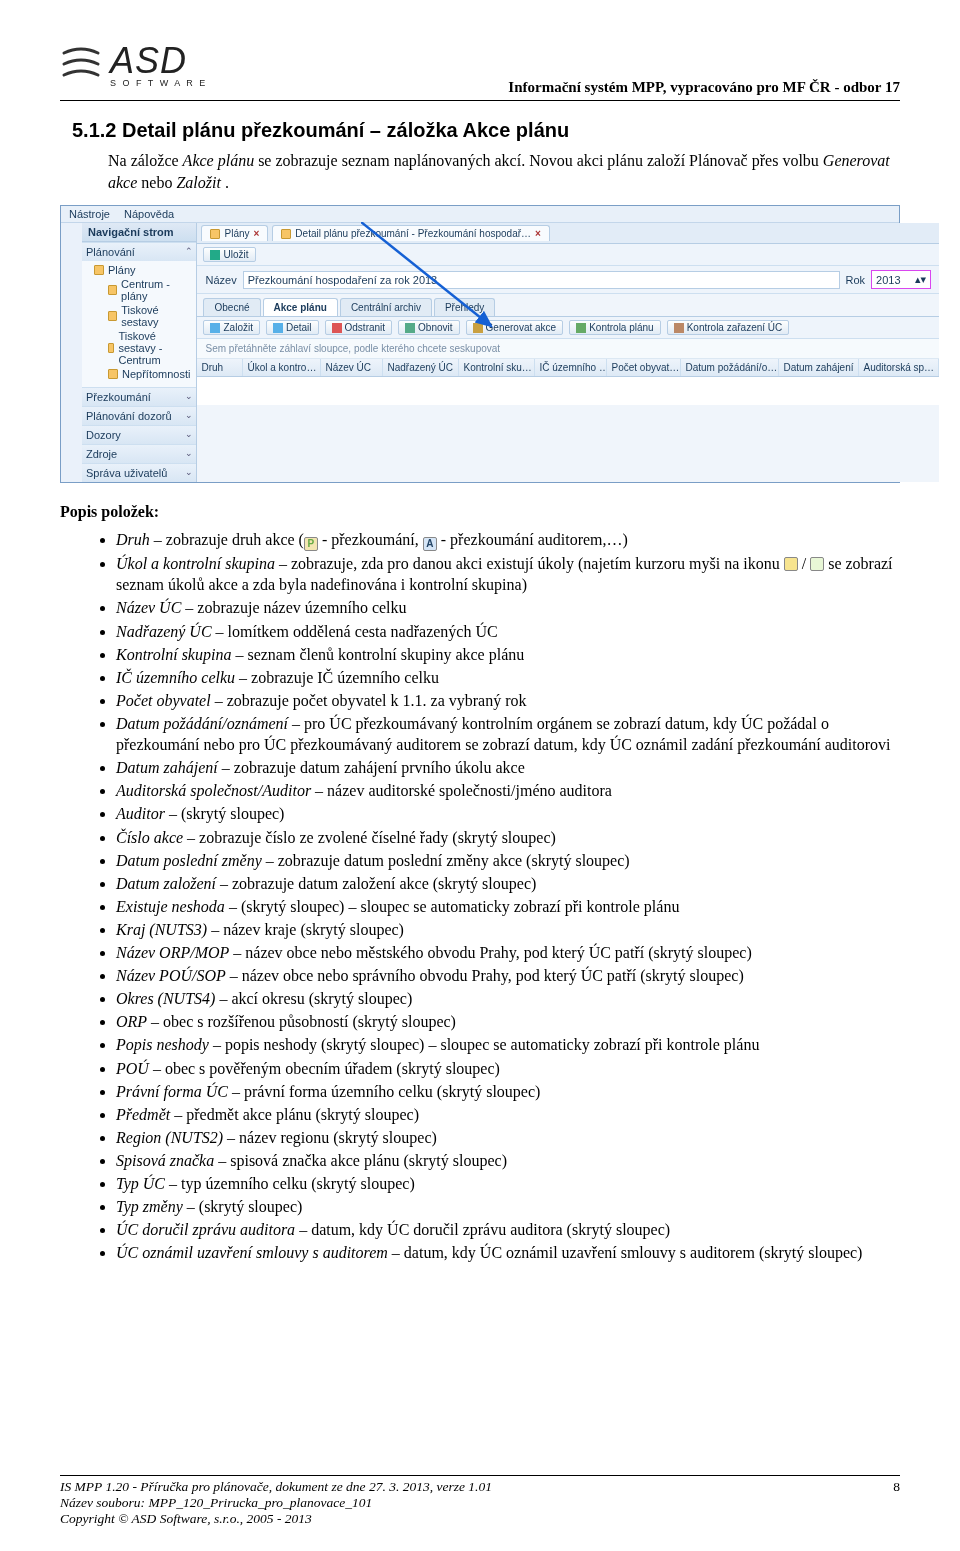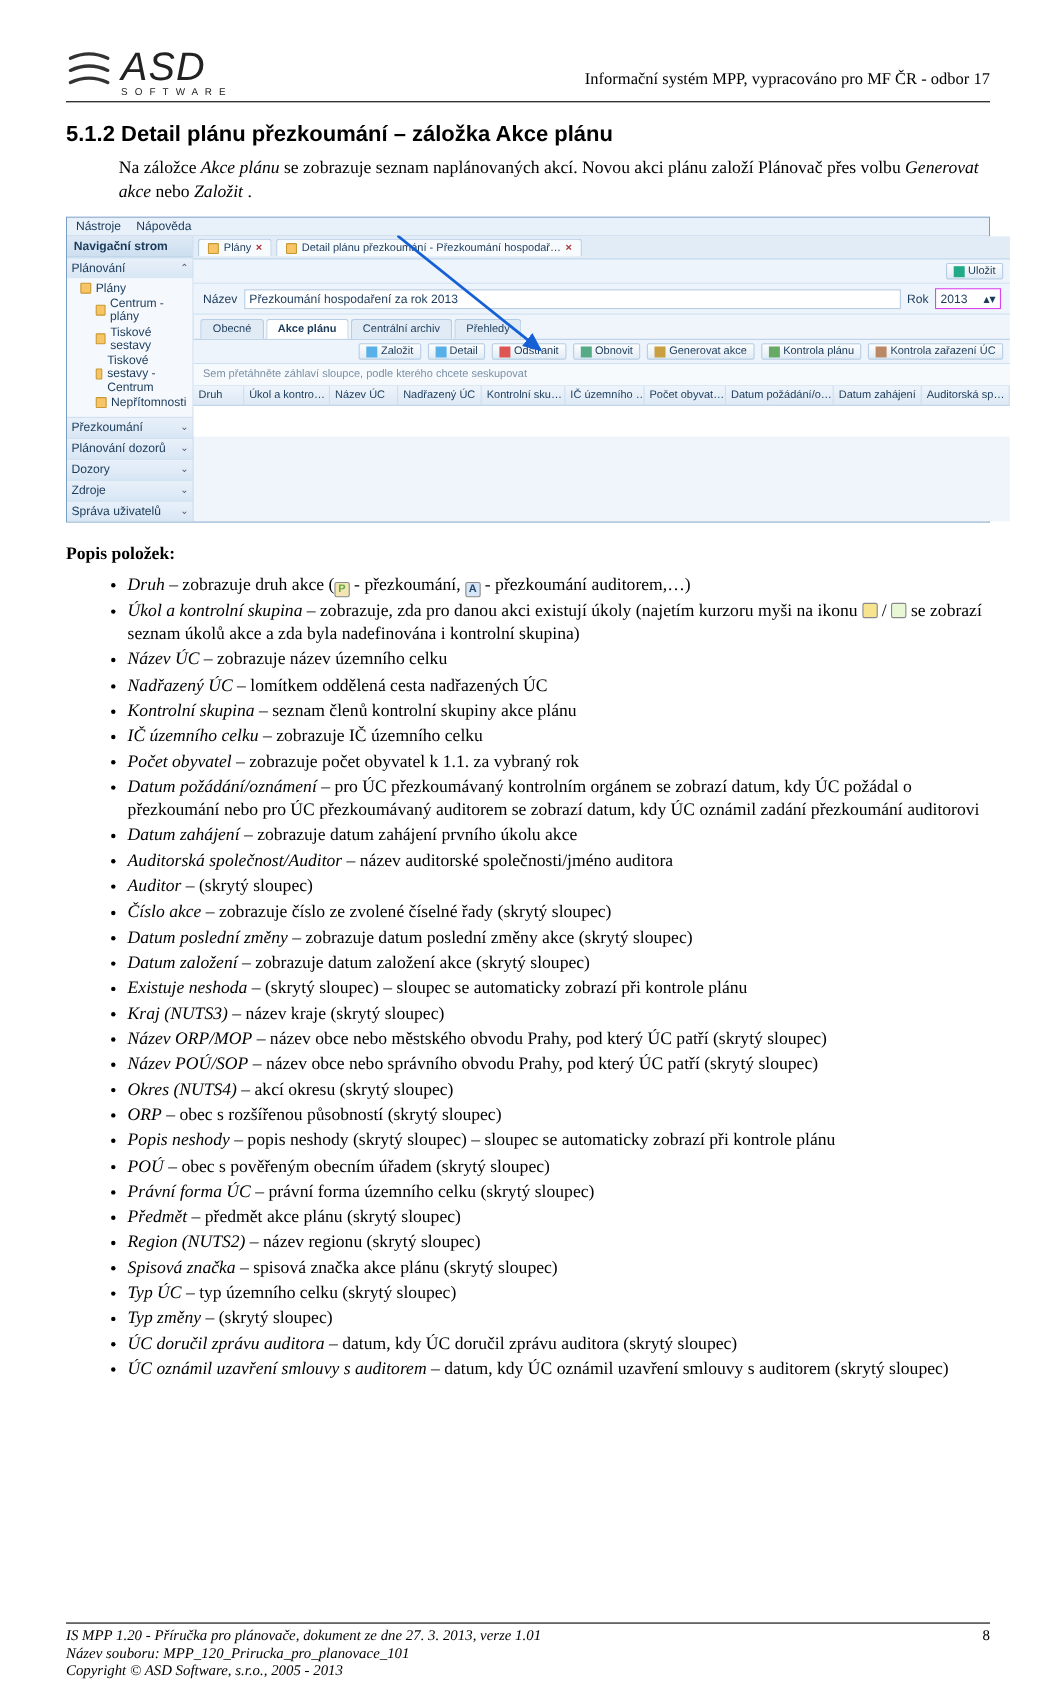--- a/index.html
+++ b/index.html
@@ -32,32 +32,32 @@
     color: #222;
   }
   .logo-sub {
     font-family: Arial, Helvetica, sans-serif;
     font-size: 9px;
     letter-spacing: 2px;
     color: #222;
     margin-top: -4px;
   }
   .doc-meta {
-    font-weight: normal;
+    font-weight: bold;
     font-size: 15px;
     text-align: right;
-    margin-top: 24px;
+    margin-top: 39px;
   }
   .hr { border: none; border-top: 1px solid #000; margin: 4px 0 18px 0; }
 
   h2.section-title {
     font-family: Arial, Helvetica, sans-serif;
     font-weight: bold;
     font-size: 20px;
-    margin: 18px 0 8px 0;
+    margin: 18px 0 8px 12px;
   }
   p.intro { margin: 0 0 12px 0; line-height: 1.35; }
 
   
   .app-shot {
     border: 1px solid #7a9ec6;
     font-family: "Segoe UI", Tahoma, Arial, sans-serif;
     font-size: 11px;
     color: #1a3a5a;
     background: #eaf1fa;
@@ -71,34 +71,34 @@
     padding: 2px 6px;
   }
   .titlebar-left { display:flex; align-items:center; gap:6px; }
   .win-icon { width:14px; height:14px; background:#2a6fb8; border-radius:2px; display:inline-block;}
   .win-btns { display:flex; gap:2px; }
   .win-btn { width:24px; height:14px; border:1px solid #9bb6d2; background:linear-gradient(#fff,#d9e6f2); font-size:10px; display:flex; align-items:center; justify-content:center; color:#335; }
   .menubar { display:flex; gap:14px; padding:2px 8px; background:#e8f0f9; border-bottom:1px solid #c3d6ea; }
   .menubar span { cursor:default; }
 
   .app-body { display:flex; }
-  .nav-panel { width:168px; border-right:1px solid #b6cde4; background:#e4edf7; }
+  .nav-panel { width:168px; border-right:1px solid #b6cde4; background:#e4edf7;margin-left:21px; }
   .panel-h { background:linear-gradient(#dfe9f5,#cddff0); padding:3px 6px; font-weight:bold; border-bottom:1px solid #b6cde4;}
   .panel-cat { display:flex; justify-content:space-between; align-items:flex-start; padding:3px 4px; border-top:1px solid #cddff0; background:linear-gradient(#e9f1fa,#d8e6f4); }
   .chev { font-size:9px; color:#557; }
   .tree { padding:2px 4px 6px 4px; background:#f5f9fd; }
   .tree-item { display:flex; align-items:center; gap:4px; padding:1px 2px 1px 8px; }
   .tree-item.child { padding-left: 22px; }
   .dot { width:10px; height:10px; background:#f7c566; border:1px solid #c89932; display:inline-block; border-radius:1px;}
 
   .main-panel { flex:1; background:#f0f5fb; }
   .tabsrow { display:flex; align-items:center; gap:4px; padding:2px 4px; border-bottom:1px solid #b6cde4; background:#e2ecf7;}
   .doc-tab { display:flex; align-items:center; gap:4px; padding:2px 8px; background:#f8fbfe; border:1px solid #b6cde4; border-bottom:none; border-radius:3px 3px 0 0; font-size:10px;}
   .close-x { color:#a33; font-weight:bold; }
-  .form-toolbar, .save-row { display:flex; align-items:center; gap:6px; padding:3px 6px; border-bottom:1px solid #cddff0; background:#eef4fb;justify-content:flex-end;}
+  .form-toolbar, .save-row { display:flex; align-items:center; gap:6px; padding:3px 6px; border-bottom:1px solid #cddff0; background:#eef4fb;}
   .tbtn { display:flex; align-items:center; gap:3px; padding:1px 6px; background:linear-gradient(#fdfefe,#e1ebf5); border:1px solid #b6cde4; border-radius:2px; font-size:10px; }
   .tbtn .ic { width:10px; height:10px; display:inline-block; }
   .ic-save{background:#2a8;} .ic-detail{background:#57b0e8;} .ic-del{background:#d55;} .ic-ref{background:#5a8;} .ic-gen{background:#c9a040;} .ic-kp{background:#6a6;} .ic-ku{background:#b86;}
   .formline { display:flex; align-items:center; gap:6px; padding:4px 8px; border-bottom:1px solid #cddff0; background:#eef4fb;}
   .txtfield { flex:1; background:#fff; border:1px solid #b6cde4; padding:2px 4px; }
   .yrfield { width:60px; background:#fff; border:1px solid #d946ef; padding:2px 4px; display:flex; justify-content:space-between; align-items:center;}
   .inner-tabs { display:flex; gap:0; padding:0 6px; margin-top:4px; border-bottom:1px solid #b6cde4;}
   .itab { padding:3px 10px; background:#e1ebf5; border:1px solid #b6cde4; border-bottom:none; font-size:10px; border-radius:3px 3px 0 0; margin-right:2px;}
   .itab.active { background:#fff; font-weight:bold;}
   .grouphint { padding:4px 8px; font-size:10px; color:#7a8fa6; background:#f6fafd; border-bottom:1px solid #dce8f3;}

